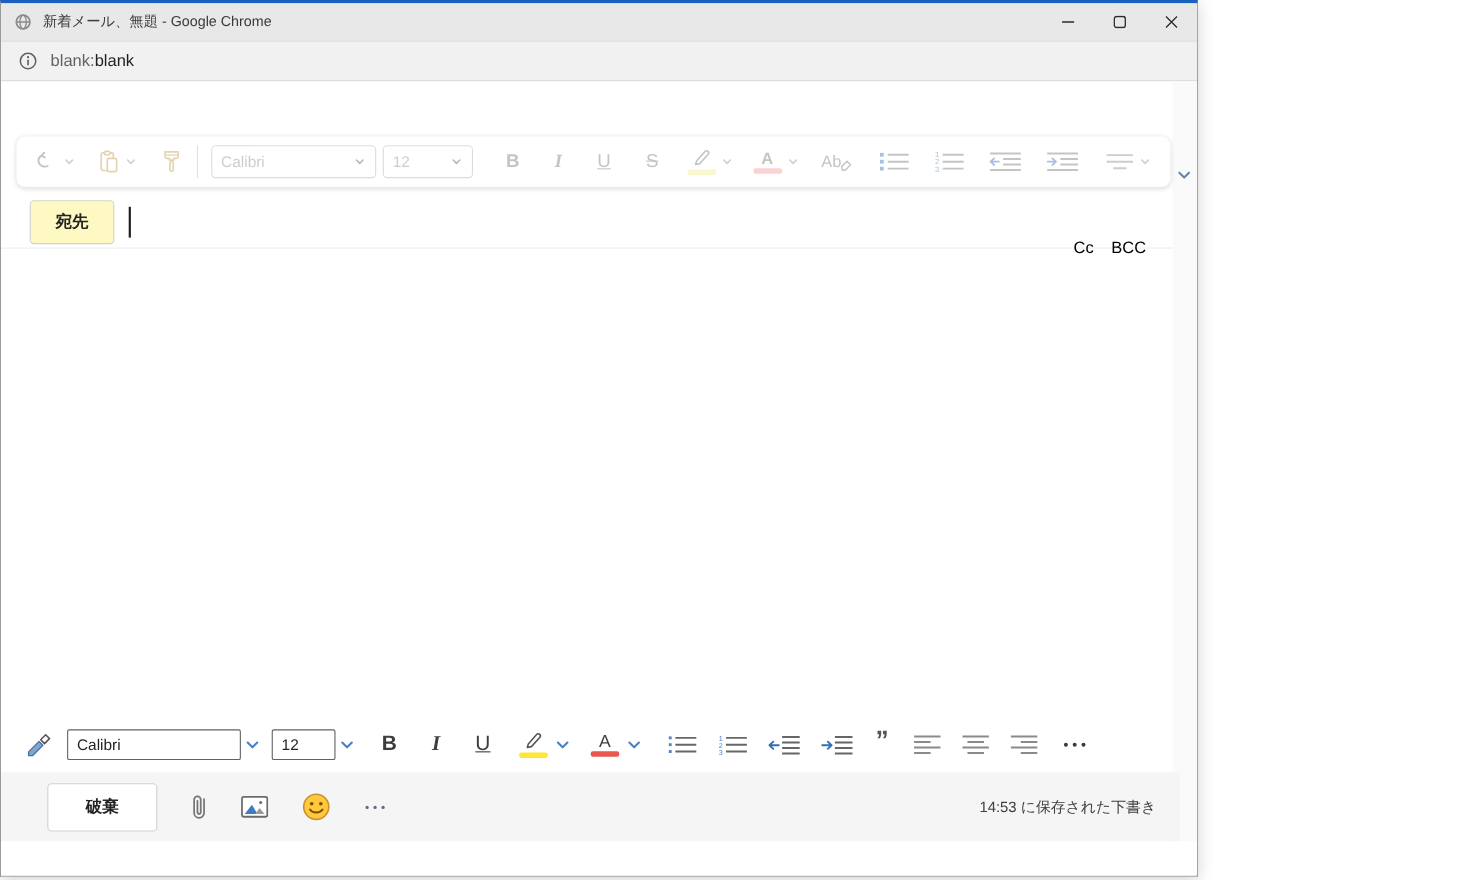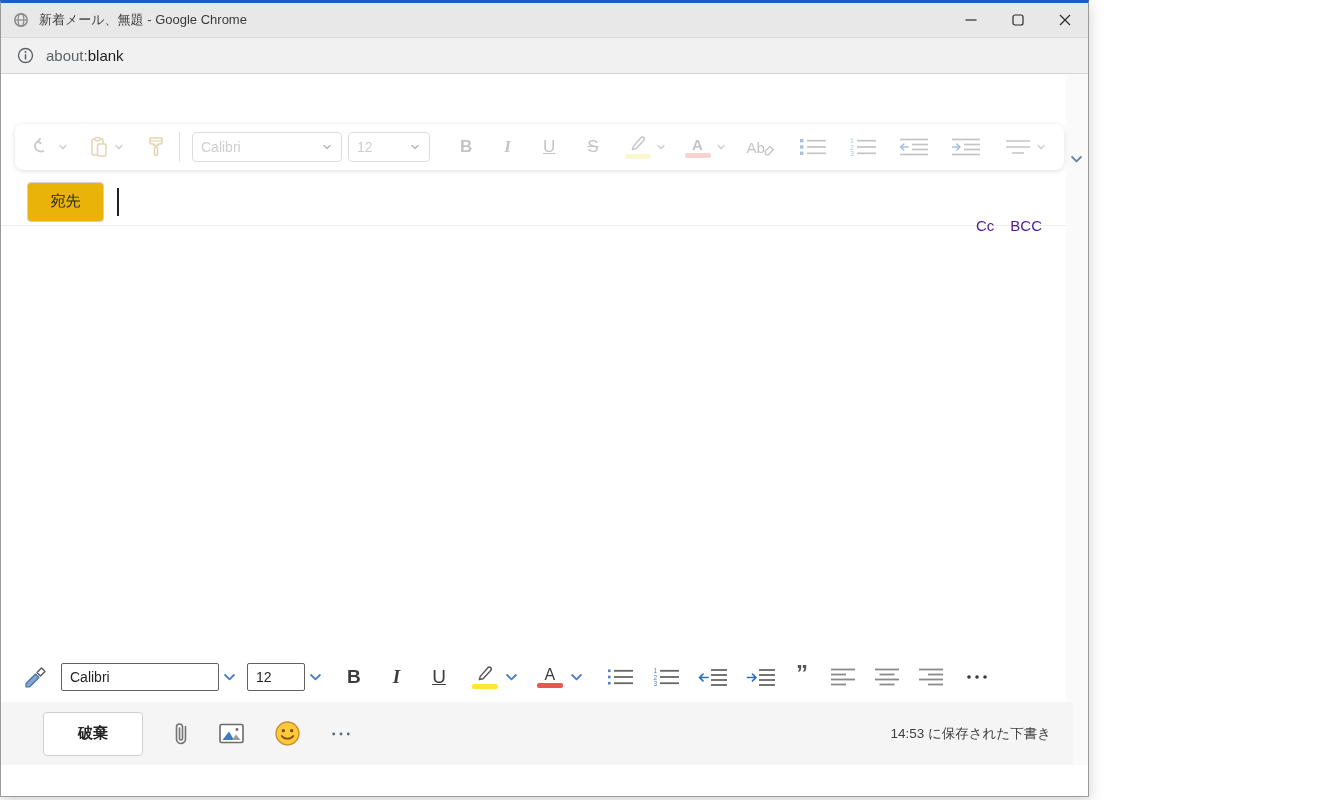--- a/index.html
+++ b/index.html
@@ -43,24 +43,24 @@
   .letter.it { font-family:"Liberation Serif","DejaVu Serif",serif; font-style:italic; font-weight:600; }
   .letter.un { text-decoration:underline; font-weight:400; }
   .letter.st { text-decoration:line-through; font-weight:400; }
   .colorstack { display:flex; flex-direction:column; align-items:center; }
   .cbar { width:26px; height:5px; border-radius:2px; margin-top:1px; }
   .chev { color:#9e9e9e; display:flex; margin-left:4px; }
   .ribbon-more { position:absolute; left:1068px; top:78px; color:#6883A3; }
 
   
   .to-row { position:absolute; left:0; top:104px; width:1065px; height:48px; display:flex; align-items:center; padding:0 24px 0 26px; border-bottom:1px solid #EDEDED; }
-  .to-btn { min-width:77px; height:40px; border:1px solid #D1D1D1; border-radius:4px; background:#eab308;
-    font-size:15px; font-weight:normal; color:#242424; display:flex; align-items:center; justify-content:center;text-align:right; }
+  .to-btn { min-width:77px; height:40px; border:1px solid #D1D1D1; border-radius:4px; background:#fef9c3;
+    font-size:15px; font-weight:bold; color:#242424; display:flex; align-items:center; justify-content:center;text-align:right; }
   .caret { width:2px; height:28px; background:#1f1f1f; margin-left:13px; }
-  .ccbcc { margin-left:auto; display:flex; gap:16px; font-size:15px; color:#4c1d95;margin-top:48px; }
+  .ccbcc { margin-left:auto; display:flex; gap:16px; font-size:15px; color:#000000;margin-top:48px; }
   .subject-row { position:absolute; left:0; top:152px; width:1065px; height:66px; display:flex; align-items:center; padding-left:26px; border-bottom:1px solid #EDEDED; font-size:15px; color:#717182; }
   .body-area { position:absolute; left:0; top:218px; width:1065px; height:360px; background:#fff; }
 
   
   .fmt-bar { position:absolute; left:0; top:578px; width:1065px; height:50px; display:flex; align-items:center; padding-left:22px; background:#fff; }
   .fbtn { display:flex; align-items:center; justify-content:center; }
   .fcombo { height:28px; border:1px solid #616161; border-radius:2px; background:#fff; display:flex; align-items:center; padding:0 8px; font-size:14px; color:#242424; }
   .fchev { color:#4B7FC6; display:flex; margin:0 10px 0 3px; }
   .fletter { font-size:19px; color:#3d3d3d; font-weight:bold; }
   .fletter.it { font-family:"Liberation Serif","DejaVu Serif",serif; font-style:italic; font-weight:600; }
@@ -114,21 +114,21 @@
   </div>
 
   <div class="urlbar">
     <span>
       <svg width="17" height="17" viewBox="0 0 16 16">
           <circle cx="8" cy="8" r="6.6" fill="none" stroke="#5f6368" stroke-width="1.3"></circle>
           <circle cx="8" cy="4.7" r="0.95" fill="#5f6368"></circle>
           <rect x="7.3" y="6.7" width="1.4" height="5.2" rx="0.7" fill="#5f6368"></rect>
         </svg>
     </span>
-    <span class="urltext"><span>about:</span><span class="em">blank</span></span>
+    <span class="urltext"><span>blank:</span><span class="em">blank</span></span>
   </div>
 
   <div class="content">
     <div class="gutter"></div>
 
 
     <div class="ribbon">
       <div class="tbtn">
         <svg width="22" height="20" viewBox="0 0 22 20">
             <path d="M7.2 4.2 C4.6 5.6 3.4 8 4.2 10.6 C5.2 13.8 9 15.4 12.3 13.9" fill="none" stroke="#8a8a8a" stroke-width="1.7" stroke-linecap="round"></path>

